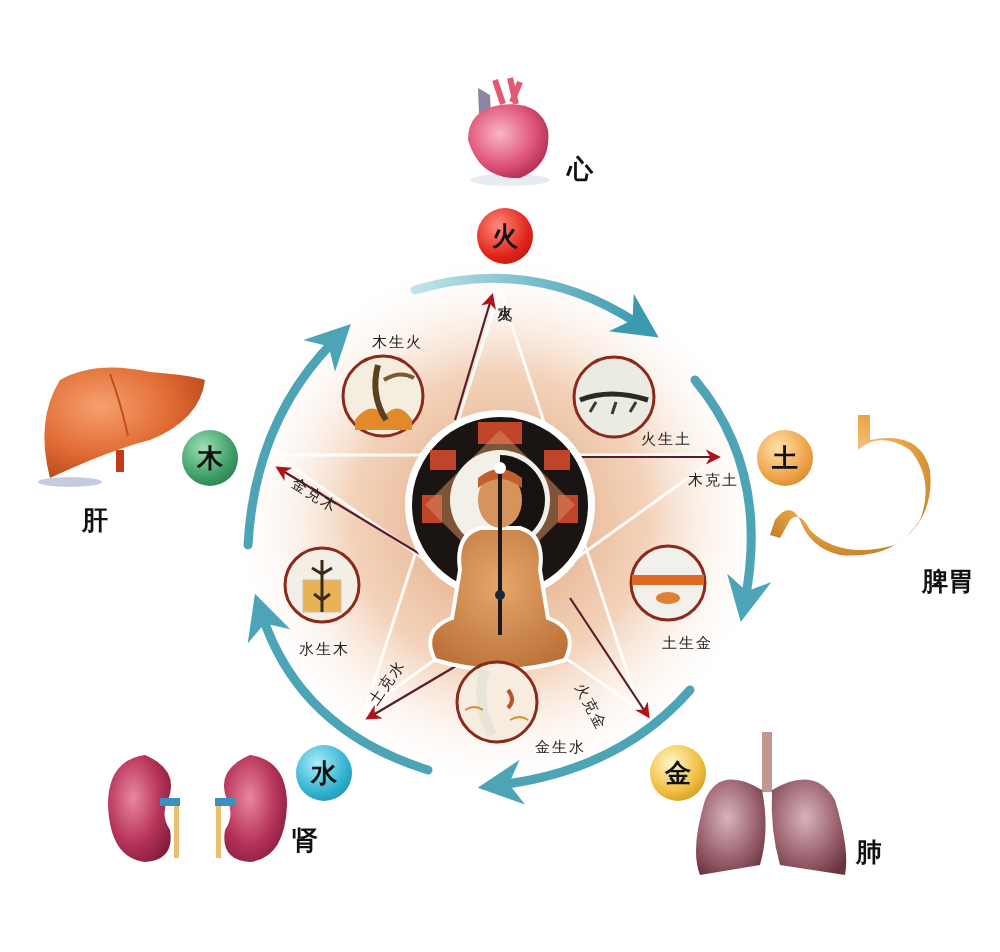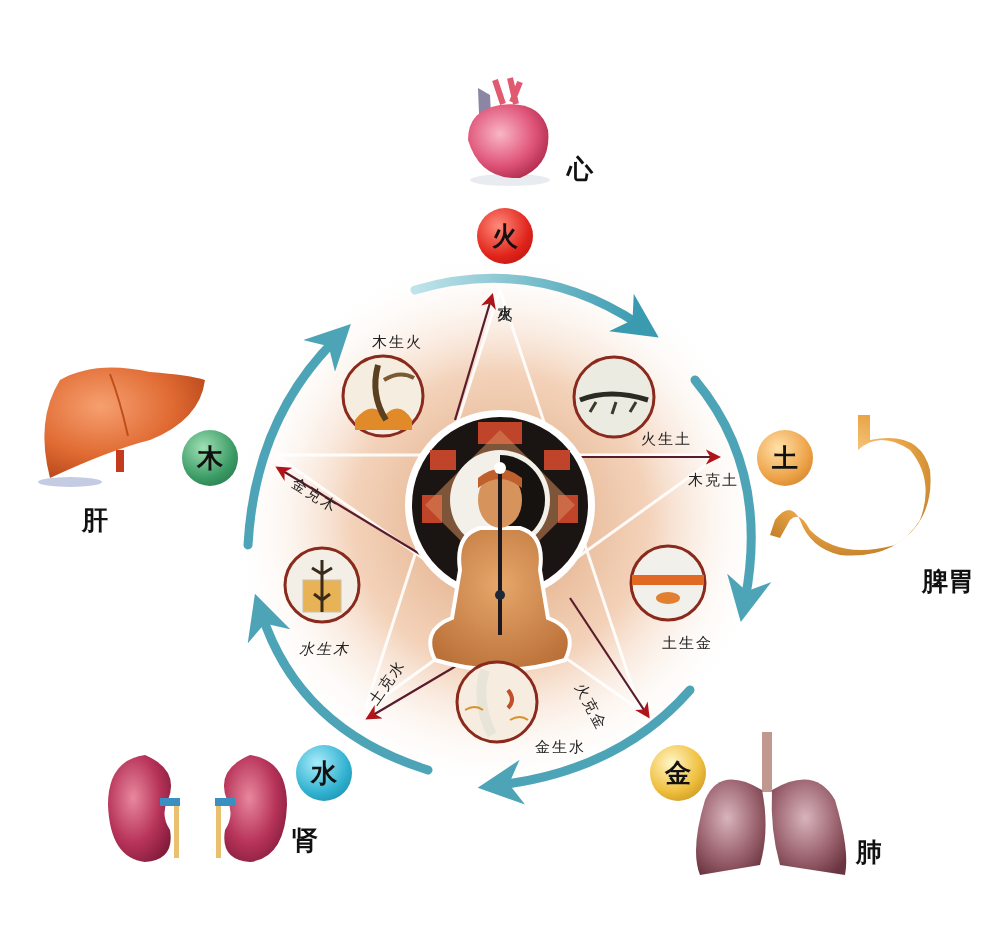--- a/index.html
+++ b/index.html
@@ -220,21 +220,21 @@
   <div class="organ-label" style="left:567px;top:152px;">心</div>
   <div class="organ-label" style="left:922px;top:520px;margin-top:44px;">脾胃</div>
   <div class="organ-label" style="left:856px;top:835px;">肺</div>
   <div class="organ-label" style="left:292px;top:823px;">肾</div>
   <div class="organ-label" style="left:82px;top:503px;">肝</div>
 
   <div class="rel-label" style="left:372px;top:333px;">木生火</div>
   <div class="rel-label" style="left:641px;top:430px;">火生土</div>
   <div class="rel-label" style="left:642px;top:634px;margin-left:20px;">土生金</div>
   <div class="rel-label" style="left:535px;top:738px;">金生水</div>
-  <div class="rel-label" style="left:299px;top:640px;font-style:italic;">水生木</div>
+  <div class="rel-label" style="left:299px;top:640px;">水生木</div>
 
   <div class="rel-label rel-vert" style="left:496px;top:293px;">水克火</div>
   <div class="rel-label" style="left:688px;top:471px;">木克土</div>
   <div class="rel-label" style="left:587px;top:680px;transform:rotate(62deg);transform-origin:left top;">火克金</div>
   <div class="rel-label" style="left:365px;top:698px;transform:rotate(-55deg);transform-origin:left top;">土克水</div>
   <div class="rel-label" style="left:298px;top:474px;transform:rotate(32deg);transform-origin:left top;">金克木</div>
 
 </div>
 
 </body></html>

